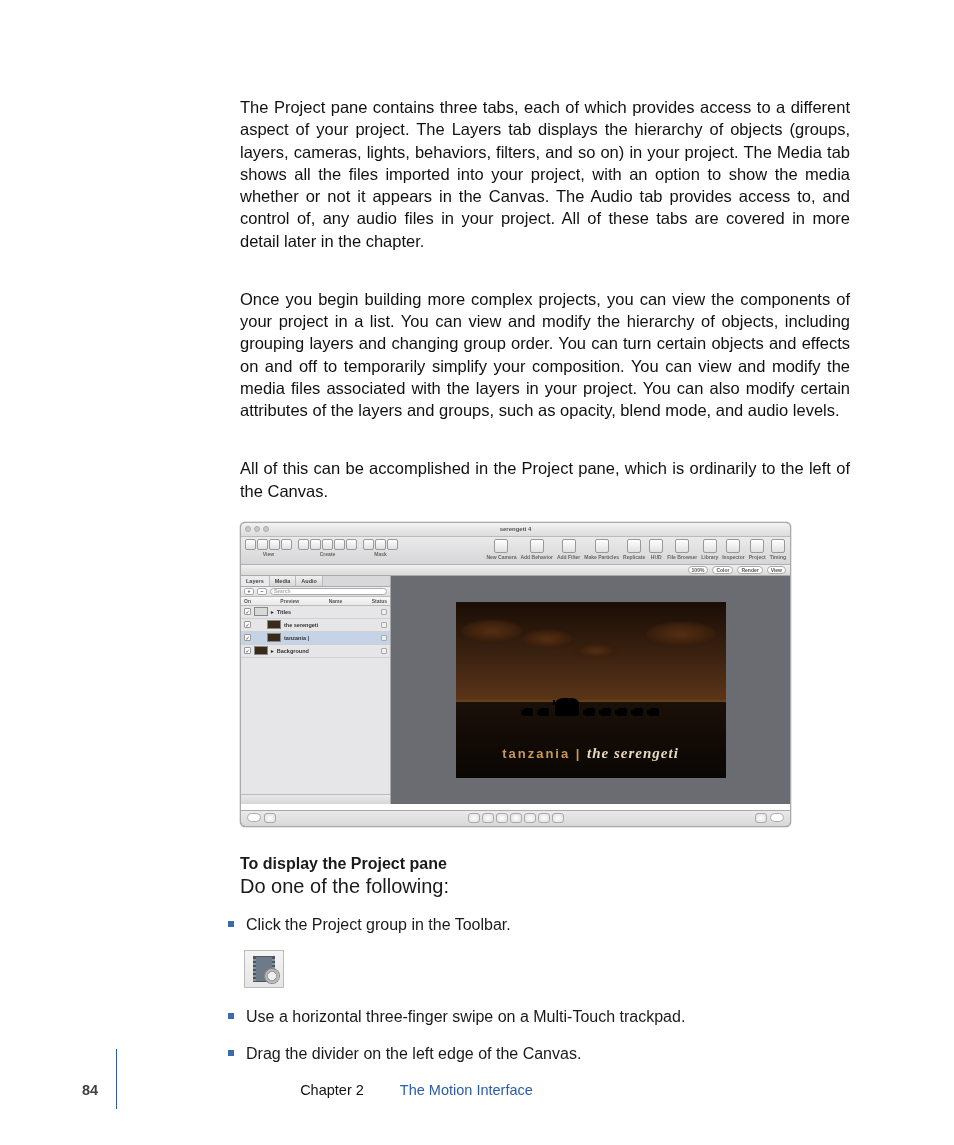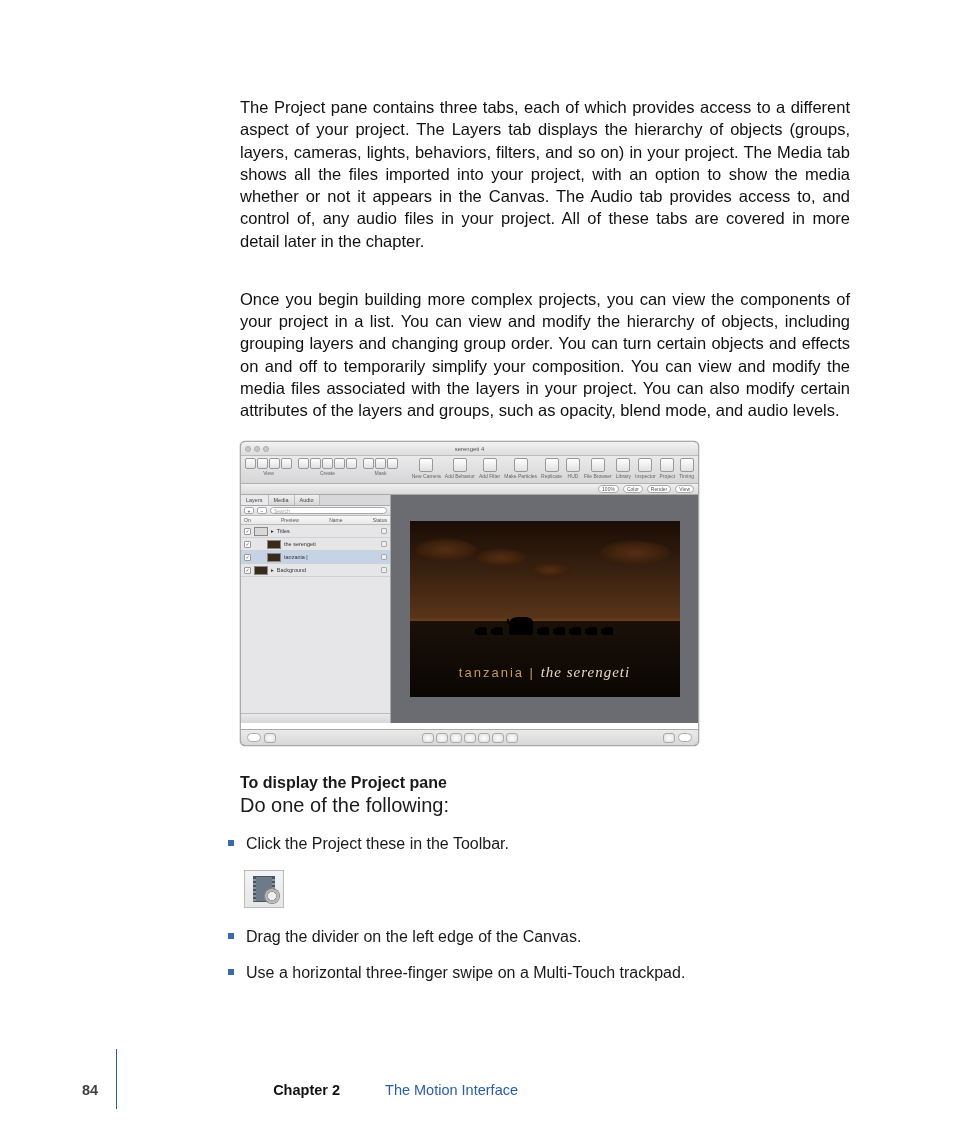--- a/index.html
+++ b/index.html
@@ -27,28 +27,29 @@
     line-height: 1.35;
     color: #111;
     margin-bottom: 20px;
     text-align: justify;
     margin-top: 36px;
   }
   .figure-wrap {
     margin: 10px 0 28px 0;
   }
   .app-window {
-    width: 459px;
+    width: 551px;
     background: #0f172a;
     border: 1px solid #aaa;
     border-radius: 5px;
     overflow: hidden;
     font-size: 6px;
     color: #333;
     box-shadow: 0 0 0 0.5px #ccc;
+    font-weight: bold;
   }
   .app-titlebar {
     height: 14px;
     background: linear-gradient(#f3f3f3, #dcdcdc);
     border-bottom: 1px solid #bbb;
     display: flex;
     align-items: center;
     justify-content: center;
     position: relative;
     font-size: 6px;
@@ -275,30 +276,31 @@
     bottom: 36px;
     left: 82px;
     right: 60px;
     display: flex;
     align-items: center;
     gap: 18px;
     font-size: 14.5px;
   }
   .footer .pg { font-weight:700; color:#404040;}
   .footer .divider { border-left: 1px solid #2a5ca8; height: 60px; margin-top:-22px;}
-  .footer .chap-label { font-weight:700; color:#111;}
-  .footer .chap-title { color: #2a5ca8; margin-left: 27px;}
+  .footer .chap-label { font-weight:400; color:#111;margin-left:27px;}
+  .footer .chap-title { color: #2a5ca8; margin-left: 18px;}
   .footer .spacer { width: 120px; }
 </style>
 </head>
 <body>
 
 <div class="page">
   <p class="body-para">The Project pane contains three tabs, each of which provides access to a different aspect of your project. The Layers tab displays the hierarchy of objects (groups, layers, cameras, lights, behaviors, filters, and so on) in your project. The Media tab shows all the files imported into your project, with an option to show the media whether or not it appears in the Canvas. The Audio tab provides access to, and control of, any audio files in your project. All of these tabs are covered in more detail later in the chapter.</p>
   <p class="body-para">Once you begin building more complex projects, you can view the components of your project in a list. You can view and modify the hierarchy of objects, including grouping layers and changing group order. You can turn certain objects and effects on and off to temporarily simplify your composition. You can view and modify the media files associated with the layers in your project. You can also modify certain attributes of the layers and groups, such as opacity, blend mode, and audio levels.</p>
+  <p class="body-para">All of this can be accomplished in the Project pane, which is ordinarily to the left of the Canvas.</p>
 
   <div class="figure-wrap">
     <div class="app-window">
       <div class="app-titlebar">
         <div class="traffic-lights">
           <span></span>
           <span></span>
           <span></span>
         </div>
         <span>serengeti 4</span>
@@ -479,28 +481,28 @@
         </div>
       </div>
     </div>
   </div>
 
   <div class="instr-heading">To display the Project pane</div>
   <div class="instr-sub">Do one of the following:</div>
 
   <ul class="bullet-list">
     <li class="with-icon">
-      <span>Click the Project these in the Toolbar.</span>
+      <span>Click the Project group in the Toolbar.</span>
       <div class="project-icon-sample">
         <div class="pi-film"></div>
         <div class="pi-gear"></div>
       </div>
     </li>
+    <li><span>Use a horizontal three-finger swipe on a Multi-Touch trackpad.</span></li>
     <li><span>Drag the divider on the left edge of the Canvas.</span></li>
-    <li><span>Use a horizontal three-finger swipe on a Multi-Touch trackpad.</span></li>
   </ul>
 </div>
 
 <div class="footer">
   <span class="pg">84</span>
   <div class="divider"></div>
   <div class="spacer"></div>
   <span class="chap-label">Chapter 2</span>
   <span class="chap-title">The Motion Interface</span>
 </div>

